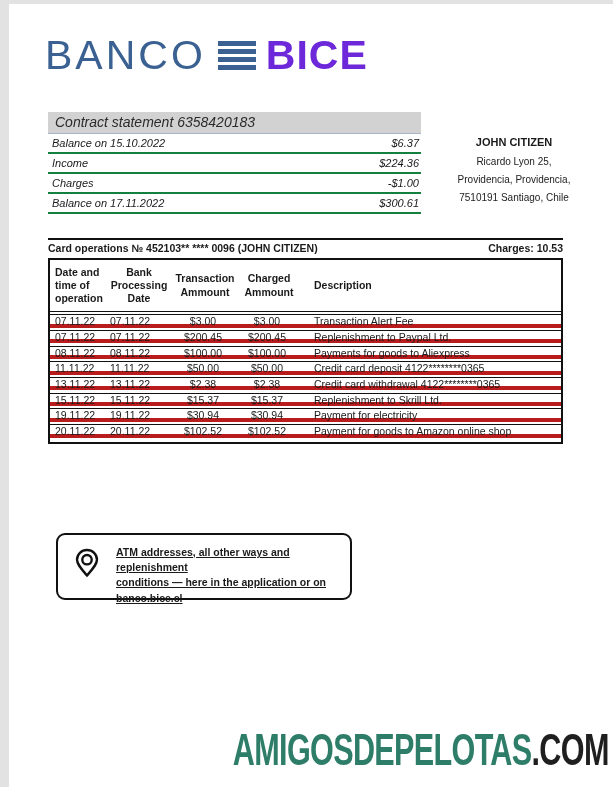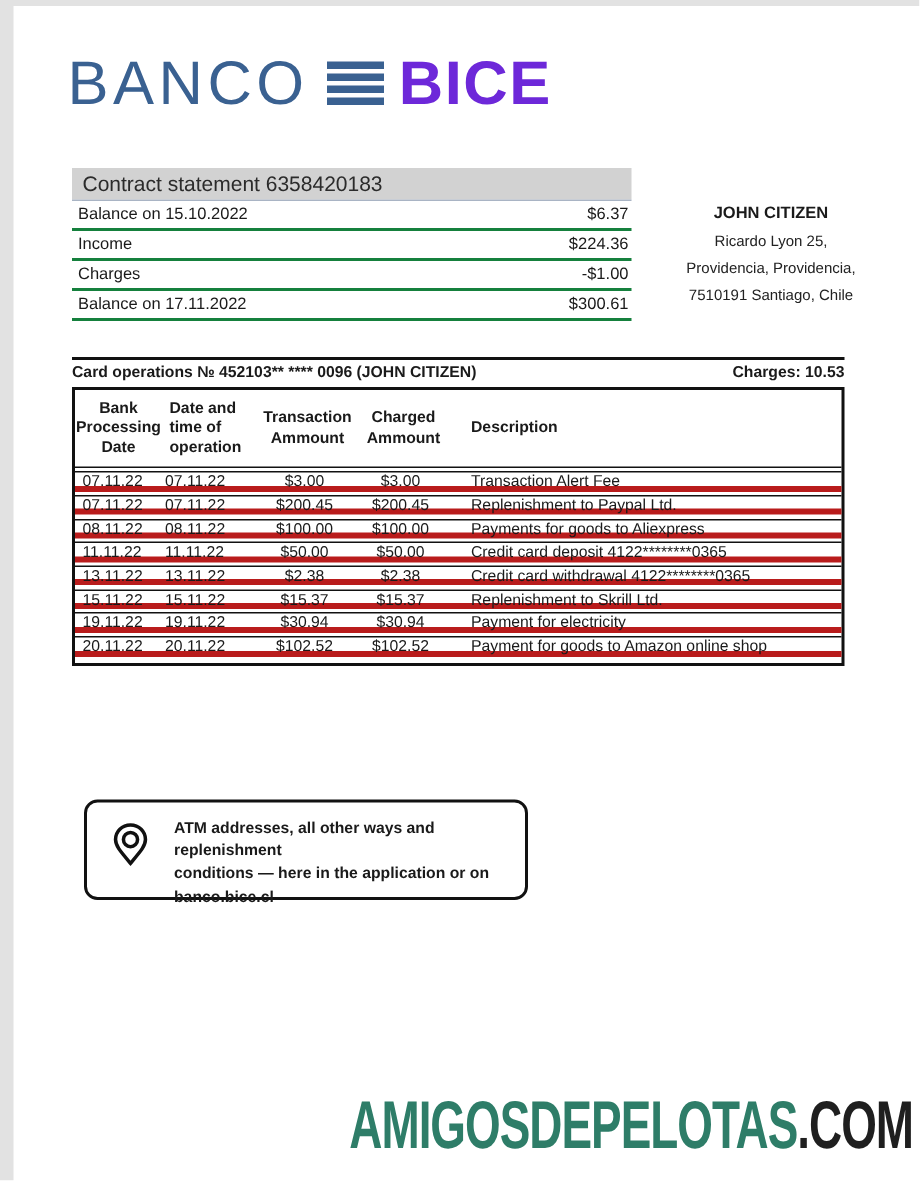--- a/index.html
+++ b/index.html
@@ -11,21 +11,21 @@
   .edge-top { position: absolute; left: 0; top: 0; width: 613px; height: 4px; background: #e2e2e2; }
 
   
   .logo { position: absolute; left: 45px; top: 32px; display: flex; align-items: center; }
   .logo-banco { font-size: 41px; font-weight: 300; letter-spacing: 3px; color: #3a6191; }
   .logo-bars { display: flex; flex-direction: column; gap: 3px; margin: 0 10px 0 12px; }
   .logo-bars span { display: block; width: 38px; height: 5px; background: #3a6191; }
   .logo-bice { font-size: 41px; font-weight: 700; letter-spacing: 1px; color: #6d28d9; }
 
   
-  .statement { position: absolute; left: 48px; top: 112px; width: 373px; }
+  .statement { position: absolute; left: 48px; top: 112px; width: 373px; font-style: italic; }
   .statement-title { background: #d2d2d2; color: #2b2b2b; font-size: 14px; padding: 2px 7px 3px; }
   .statement-rows { border-top: 1px solid #a9b4c4; }
   .srow { display: flex; justify-content: space-between; align-items: center;
     height: 20px; border-bottom: 2px solid #15803d; font-size: 11px; padding: 0 2px 0 4px; }
 
   
   .customer { position: absolute; left: 424px; top: 136px; width: 180px; text-align: center; }
   .customer-name { font-weight: 700; font-size: 11px; margin-bottom: 5px; }
   .customer-line { font-size: 10px; line-height: 18px; color: #222; }
 
@@ -47,21 +47,21 @@
     border-bottom: 4px solid #b91c1c; font-size: 10.5px; }
   .trow:first-of-type { margin-top: 2.2px; }
   .tc1 { padding-left: 5px; }
   .tc2 { padding-left: 2px; }
   .tc3, .tc4 { text-align: center; padding-right: 4px; }
   .tc5 { padding-left: 16px; white-space: nowrap; overflow: hidden; }
 
   
   .atm-box { position: absolute; left: 56px; top: 533px; width: 296px; height: 67px;
     border: 2px solid #111; border-radius: 9px; display: flex; align-items: flex-start;
-    padding: 10px 10px 8px 12px; gap: 12px; background: #fff; }
+    padding: 10px 10px 8px 12px; gap: 12px; background: #fff; text-decoration: underline; }
   .atm-icon { flex: 0 0 auto; margin-top: 2px; }
   .atm-text { font-size: 10.5px; font-weight: 700; line-height: 1.45; white-space: pre-line; }
 
   
   .watermark { position: absolute; right: 4px; top: 724px; font-size: 45px; font-weight: 800;
     letter-spacing: -1px; transform: scaleX(0.68); transform-origin: right center; white-space: nowrap; }
   .wm-name { color: #2e7d68; }
   .wm-tld { color: #1f1f1f; }
 </style>
 </head>
@@ -112,26 +112,26 @@
   </div>
 
   <div class="cardops-rule"></div>
   <div class="cardops-head">
     <span>Card operations № 452103** **** 0096  (JOHN CITIZEN)</span>
     <span>Charges: 10.53</span>
   </div>
 
   <div class="txn-table">
     <div class="txn-header">
+      <span class="hc c1">Date and
+time of
+operation</span>
       <span class="hc c2">Bank
 Processing
 Date</span>
-      <span class="hc c1">Date and
-time of
-operation</span>
       <span class="hc c3">Transaction
 Ammount</span>
       <span class="hc c4">Charged
 Ammount</span>
       <span class="hc c5">Description</span>
     </div>
 
     <div class="trow">
       <span class="tc1">07.11.22</span>
       <span class="tc2">07.11.22</span>

